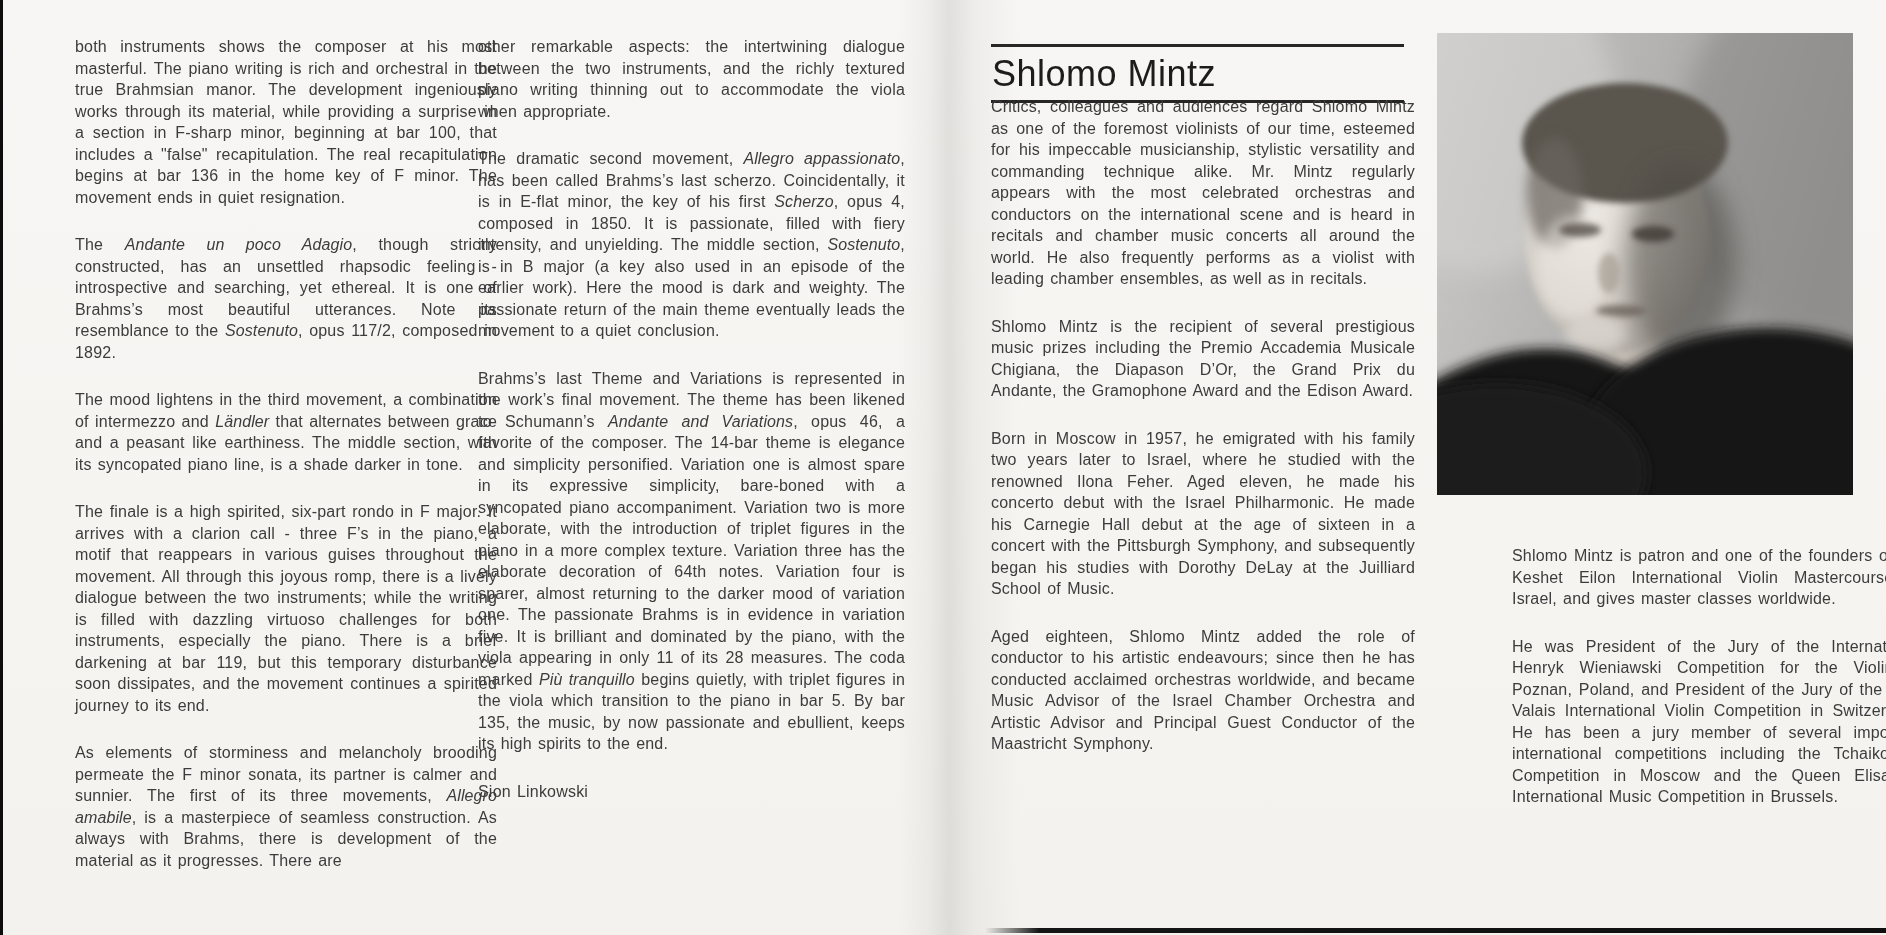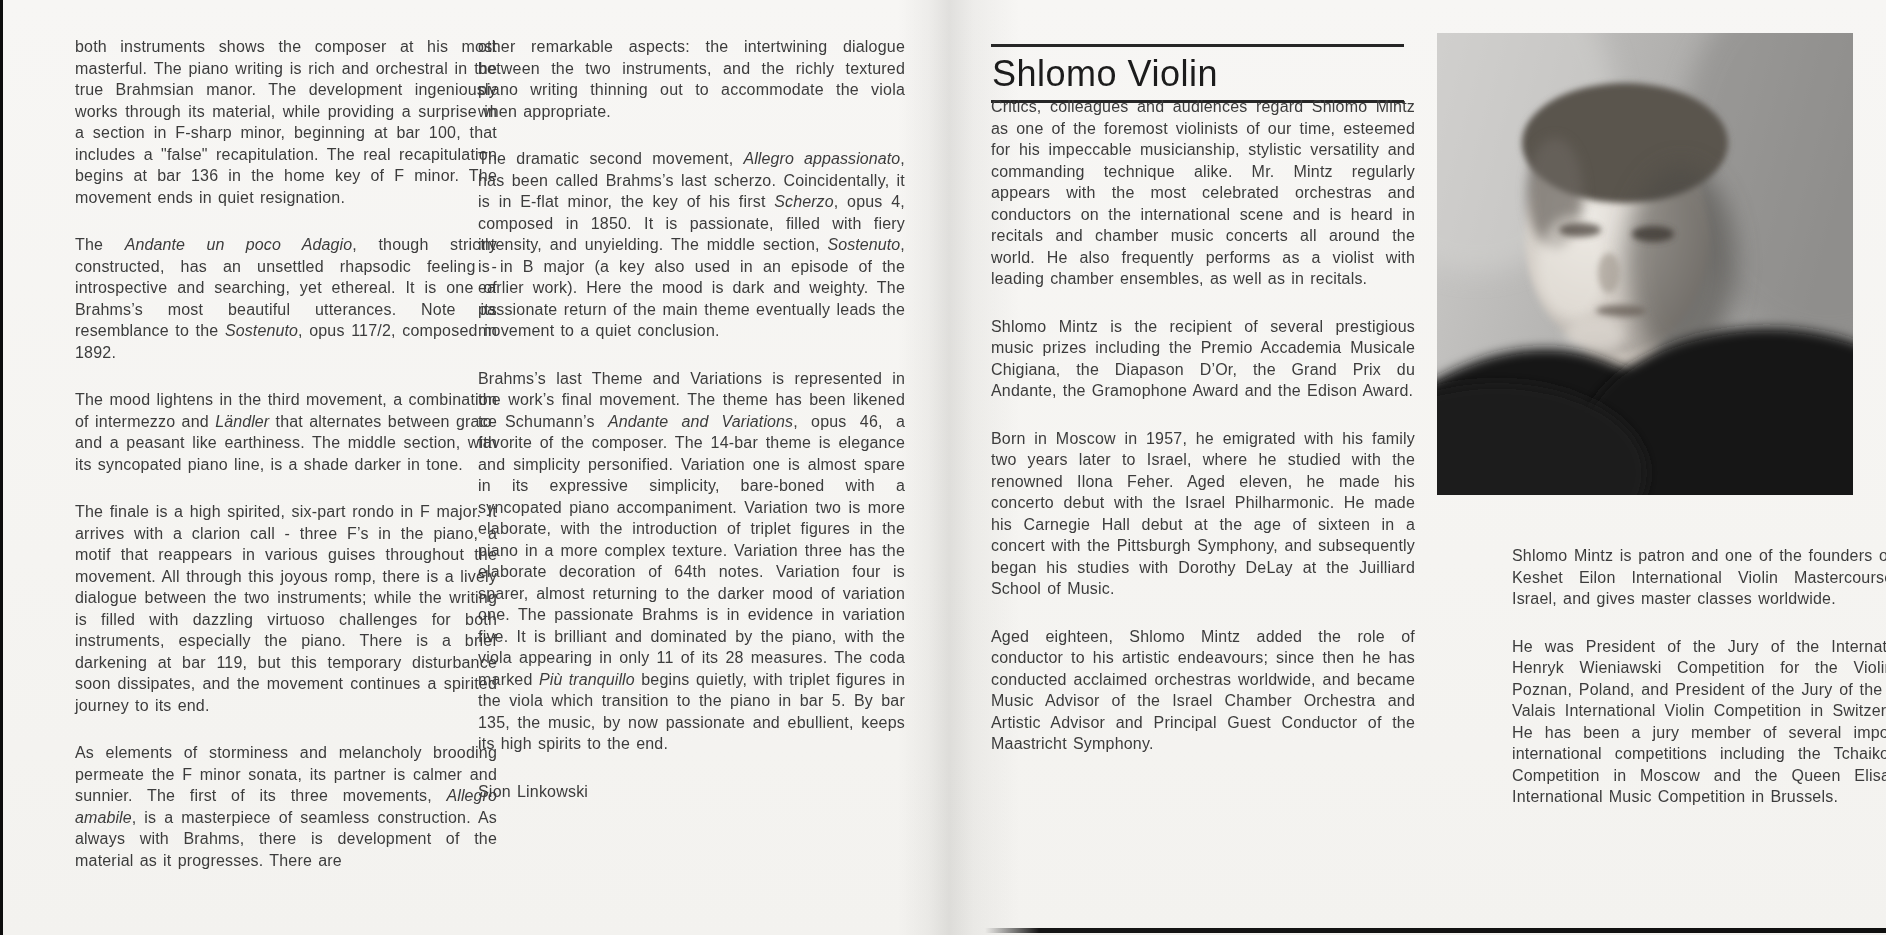--- a/index.html
+++ b/index.html
@@ -73,21 +73,21 @@
       <p>Brahms’s last Theme and Variations is represented in the work’s final movement. The theme has been likened to Schumann’s <i>Andante and Variations</i>, opus 46, a favorite of the composer.  The 14-bar theme is elegance and simplicity personified. Variation one is almost spare in its expressive simplicity, bare-boned with a syncopated piano accompaniment. Variation two is more elaborate, with the introduction of triplet figures in the piano in a more complex texture. Variation three has the elaborate decoration of 64th notes. Variation four is sparer, almost returning to the darker mood of variation one. The passionate Brahms is in evidence in variation five. It is brilliant and dominated by the piano, with the viola appearing in only 11 of its 28 measures. The coda marked <i>Più tranquillo</i> begins quietly, with triplet figures in the viola which transition to the piano in bar 5. By bar 135, the music, by now passionate and ebullient, keeps its high spirits to the end.</p>
       <p class="byline">Sion Linkowski</p>
     </div>
   </div>
 
   <div class="gutter-shadow"></div>
 
   <div>
     <div class="rp-header">
       <div class="rule"></div>
-      <h1 class="page-title">Shlomo Violin</h1>
+      <h1 class="page-title">Shlomo Mintz</h1>
       <div class="rule"></div>
     </div>
 
     <div class="col col-r1">
       <p>Critics, colleagues and audiences regard Shlomo Mintz as one of the foremost violinists of our time, esteemed for his impeccable musicianship, stylistic versatility and commanding technique alike. Mr. Mintz regularly appears with the most celebrated orchestras and conductors on the international scene and is heard in recitals and chamber music concerts all around the world. He also frequently performs as a violist with leading chamber ensembles, as well as in recitals.</p>
       <p>Shlomo Mintz is the recipient of several prestigious music prizes including the Premio Accademia Musicale Chigiana, the Diapason D’Or, the Grand Prix du Andante, the Gramophone Award and the Edison Award.</p>
       <p>Born in Moscow in 1957, he emigrated with his family two years later to Israel, where he studied with the renowned Ilona Feher. Aged eleven, he made his concerto debut with the Israel Philharmonic. He made his Carnegie Hall debut at the age of sixteen in a concert with the Pittsburgh Symphony, and subsequently began his studies with Dorothy DeLay at the Juilliard School of Music.</p>
       <p>Aged eighteen, Shlomo Mintz added the role of conductor to his artistic endeavours; since then he has conducted acclaimed orchestras worldwide, and became Music Advisor of the Israel Chamber Orchestra and Artistic Advisor and Principal Guest Conductor of the Maastricht Symphony.</p>
     </div>
 

